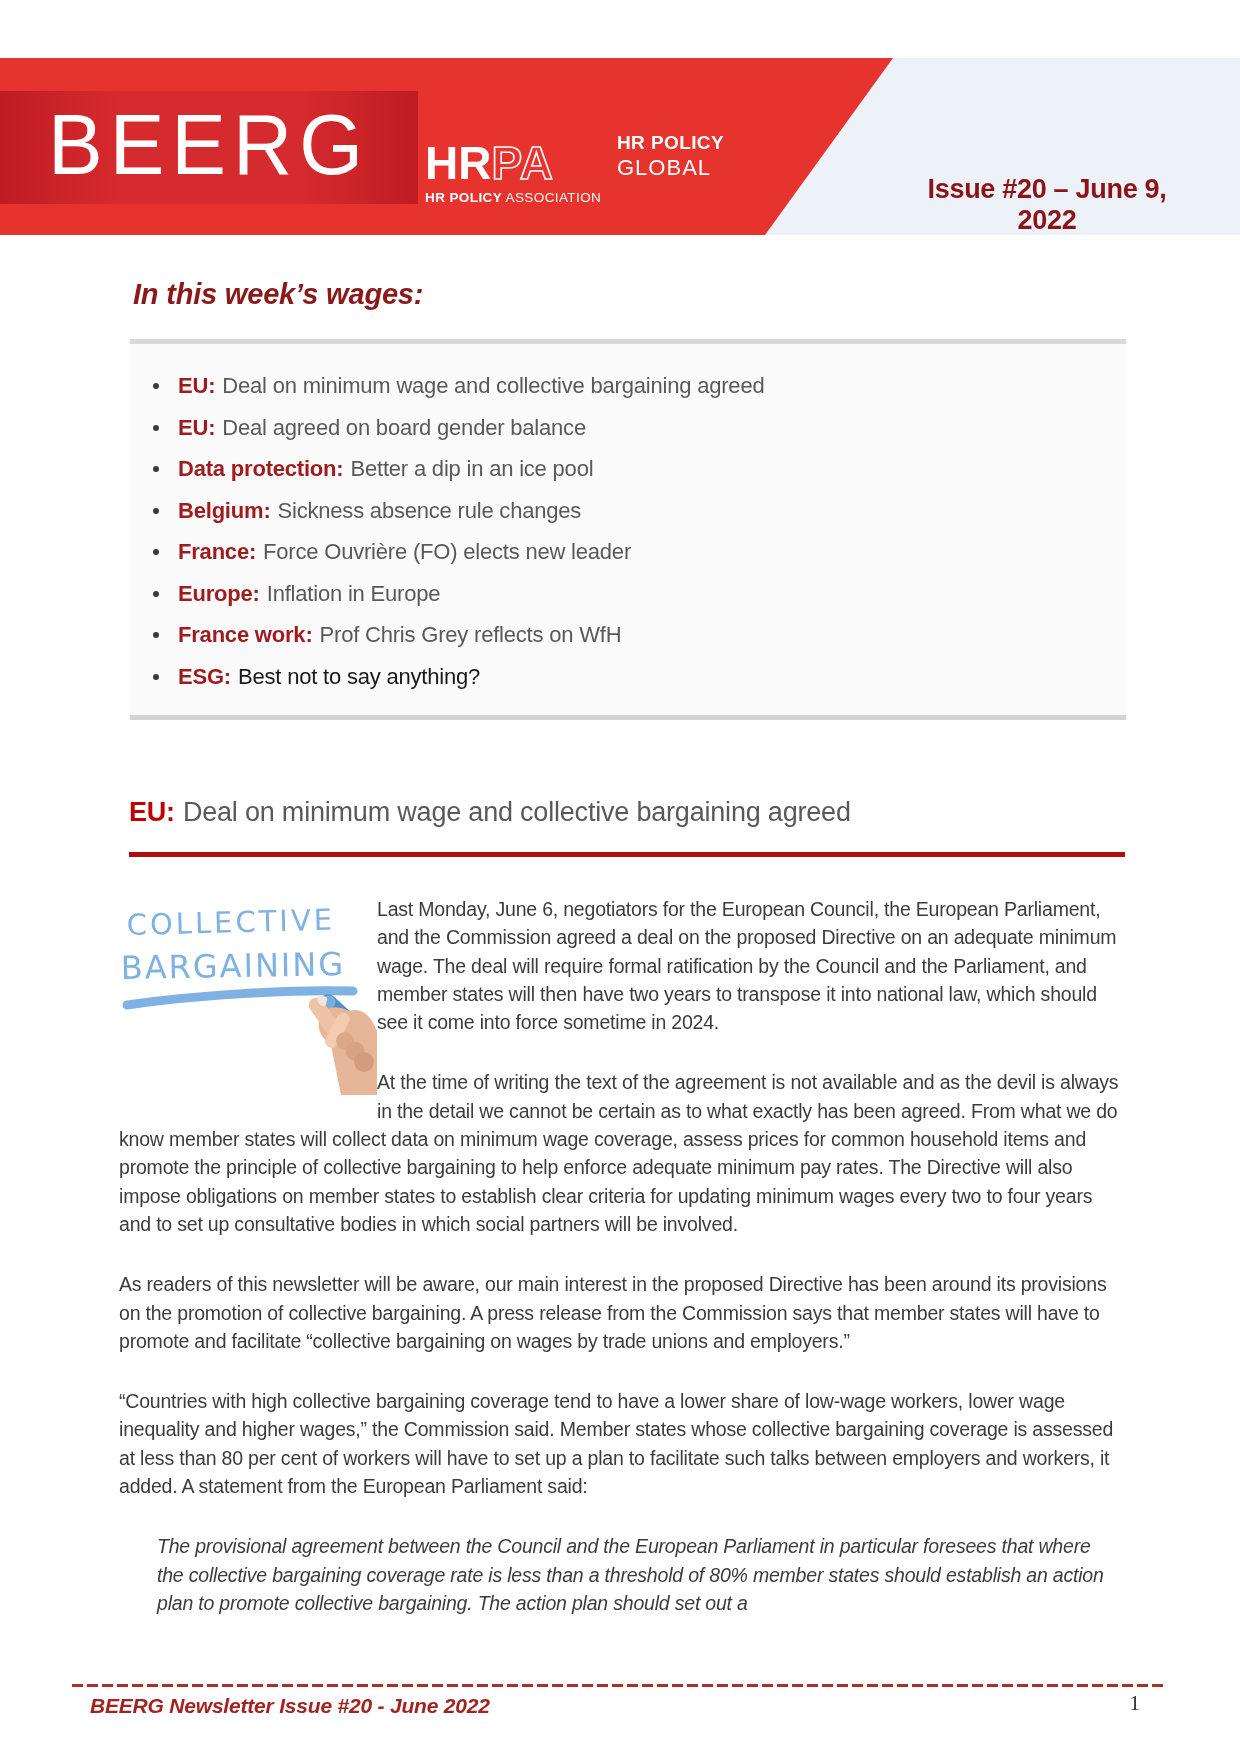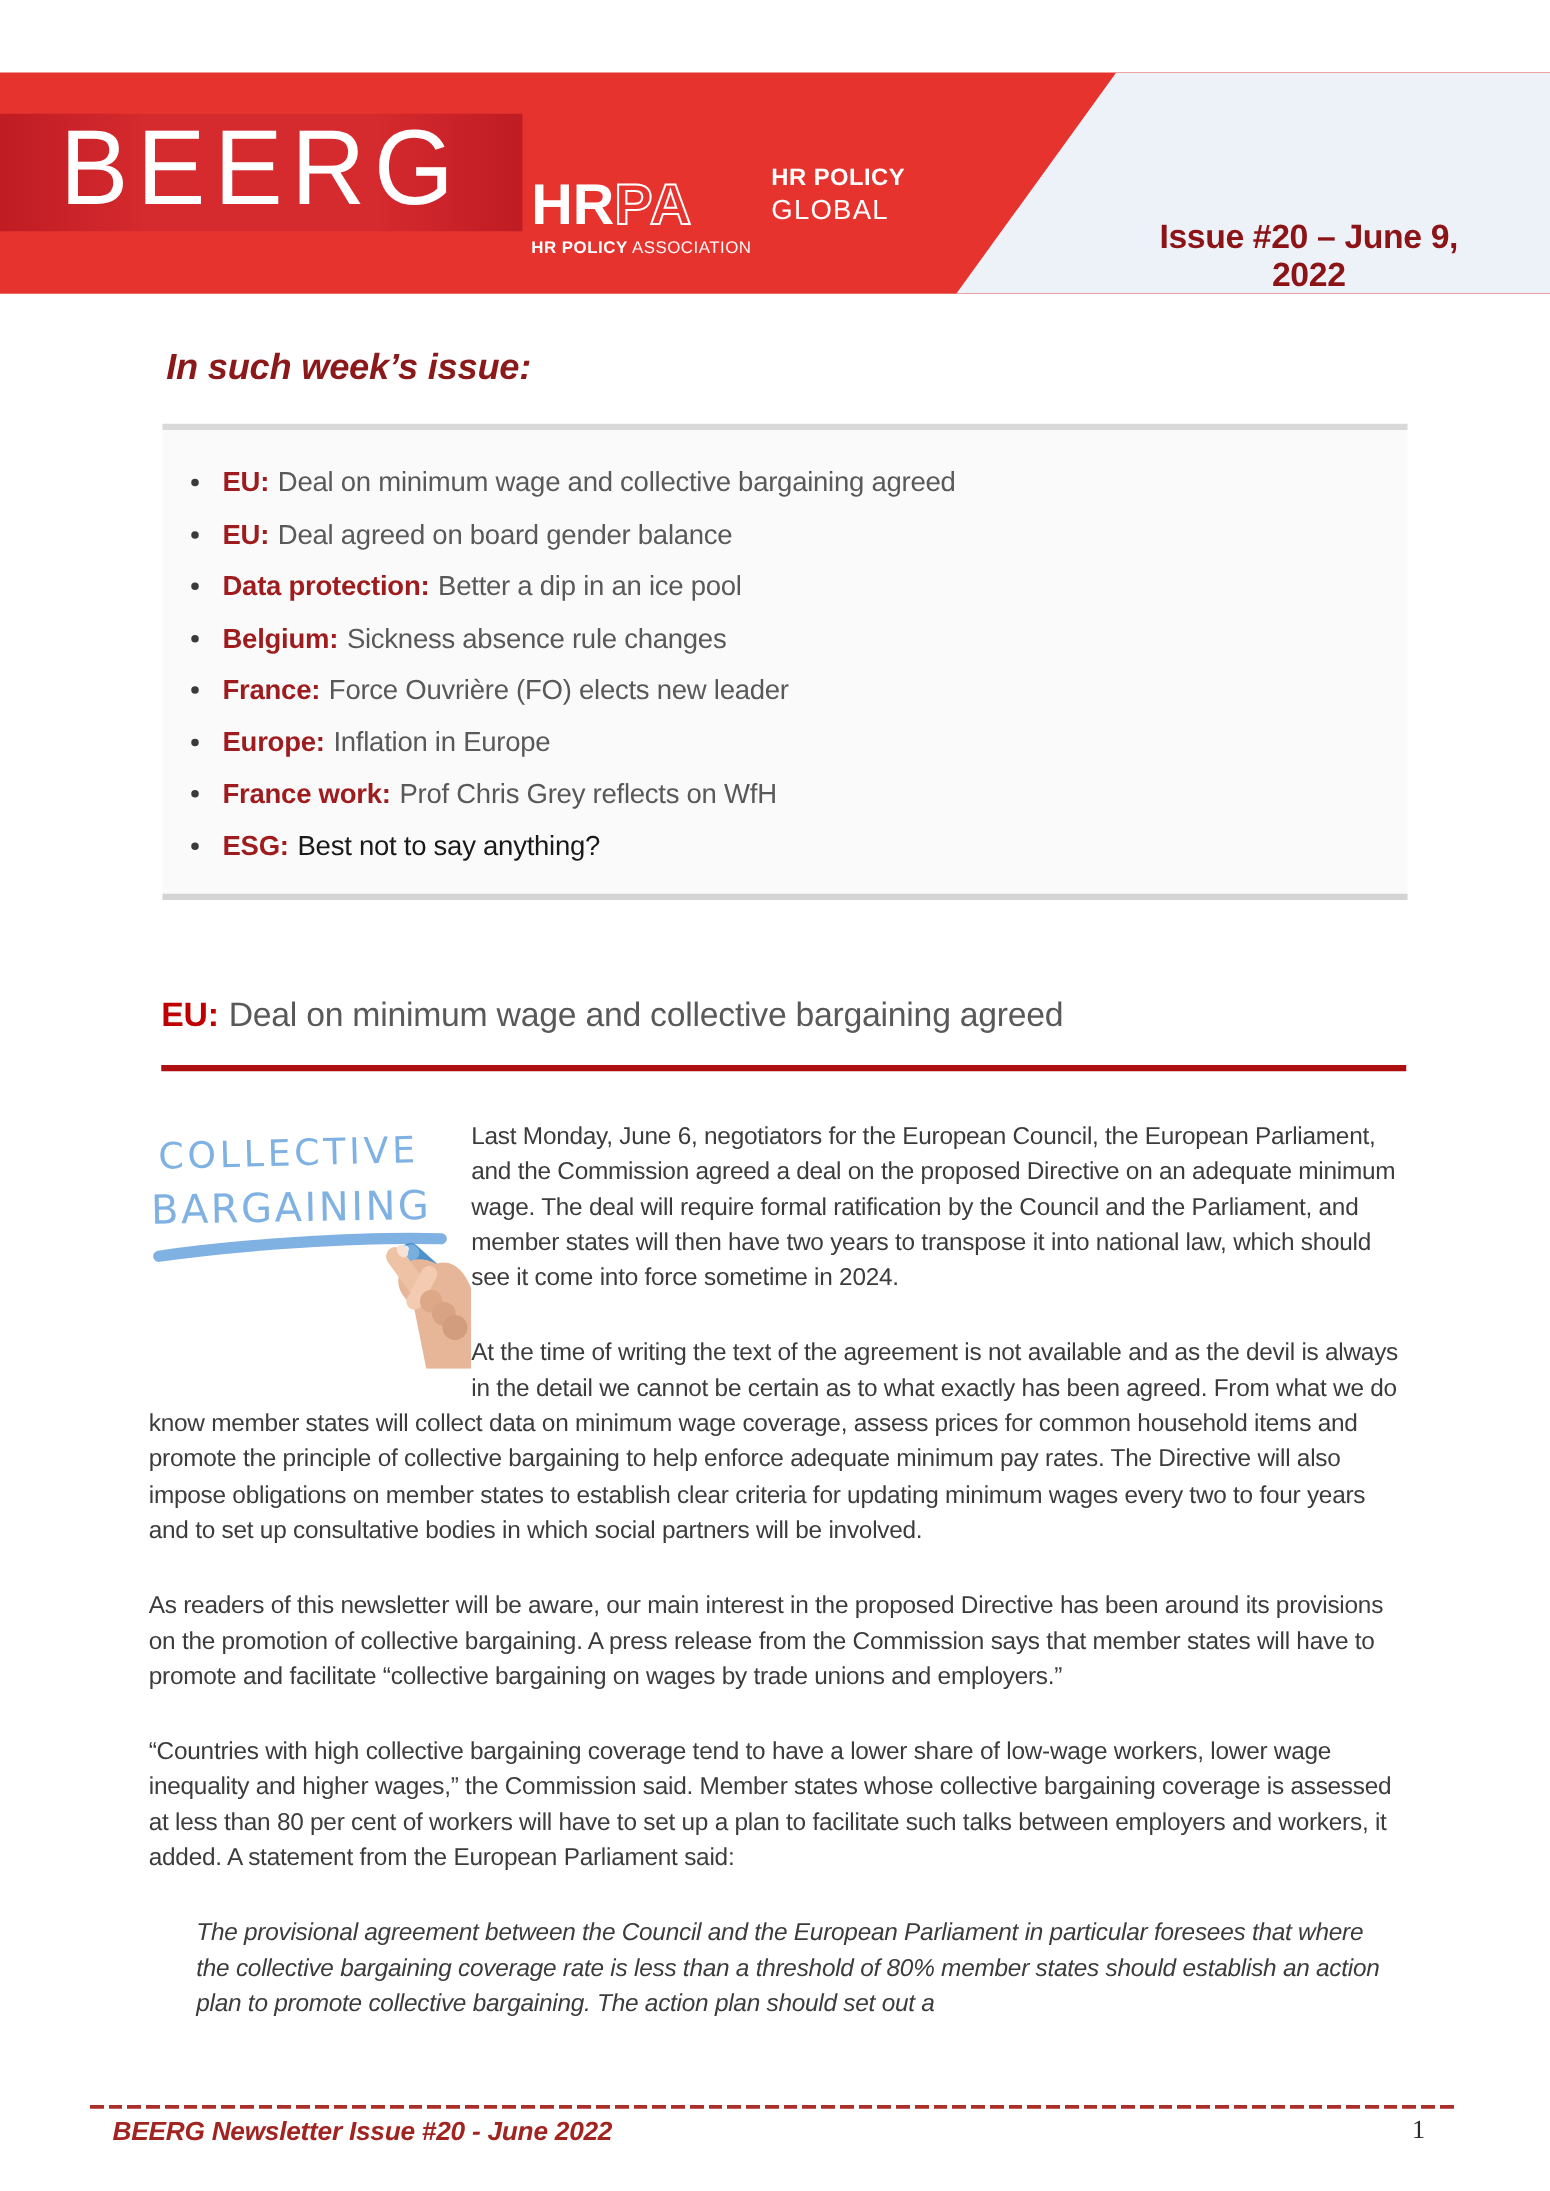--- a/index.html
+++ b/index.html
@@ -23,21 +23,21 @@
   }
   *{margin:0;padding:0;box-sizing:border-box;}
   html,body{background:#fff;}
   .page{
     position:relative;width:1240px;height:1753px;background:#fff;overflow:hidden;
     font-family:"Liberation Sans",sans-serif;
   }
   
   .band{position:absolute;left:0;top:58px;width:1240px;height:177px;background:var(--band-red);}
   .beerg-box{
-    position:absolute;left:0;top:91px;width:418px;height:94px;
+    position:absolute;left:0;top:91px;width:418px;height:113px;
     background:linear-gradient(90deg,var(--box-red-2),var(--box-red-1) 28%,var(--box-red-1) 72%,var(--box-red-2));
     display:flex;align-items:center;justify-content:center;
   }
   .beerg-word{
     color:#fff;font-size:82px;font-weight:400;letter-spacing:7px;line-height:1;
     transform:scaleY(1.04);padding-bottom:6px;
   }
   .hrpa{position:absolute;left:425px;top:116px;color:#fff;line-height:1;}
   .hrpa-word{font-size:46px;font-weight:700;letter-spacing:0;margin-top:24px;}
   .hrpa-word .outline{
@@ -126,21 +126,21 @@
     <div class="hrpa-sub"><span class="b">HR POLICY</span> <span class="l">ASSOCIATION</span></div>
   </div>
 
   <div class="hrpg">
     <div class="hrpg-1">HR POLICY</div>
     <div class="hrpg-2">GLOBAL</div>
   </div>
 
   <div class="nl-issue">Issue #20 – June 9, 2022</div>
 
-  <div class="toc-heading">In such week’s issue:</div>
+  <div class="toc-heading">In this week’s wages:</div>
 
   <div class="toc-box">
     <ul>
       <li><span class="cat">EU:</span><span>Deal on minimum wage and collective bargaining agreed</span></li>
       <li><span class="cat">EU:</span><span>Deal agreed on board gender balance</span></li>
       <li><span class="cat">Data protection:</span><span>Better a dip in an ice pool</span></li>
       <li><span class="cat">Belgium:</span><span>Sickness absence rule changes</span></li>
       <li><span class="cat">France:</span><span>Force Ouvrière (FO) elects new leader</span></li>
       <li><span class="cat">Europe:</span><span>Inflation in Europe</span></li>
       <li><span class="cat">France work:</span><span>Prof Chris Grey reflects on WfH</span></li>

